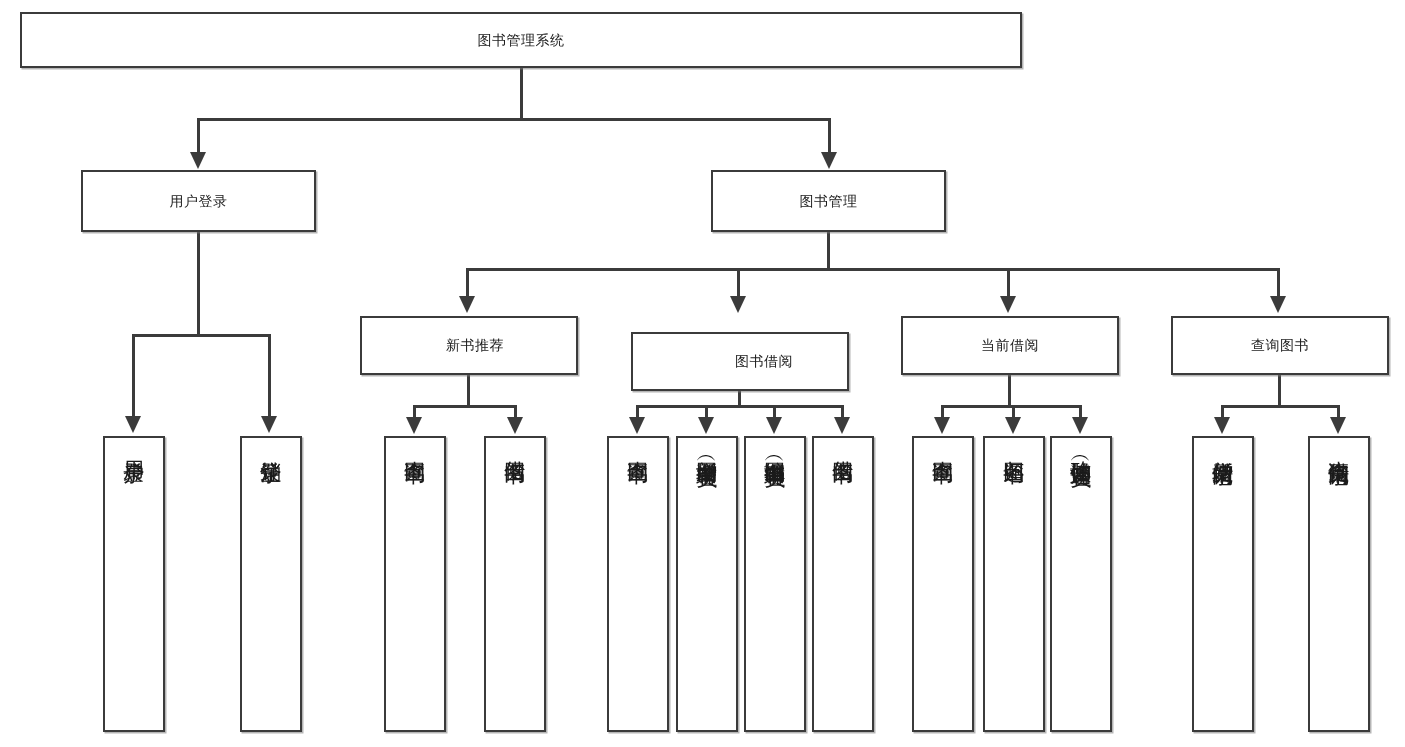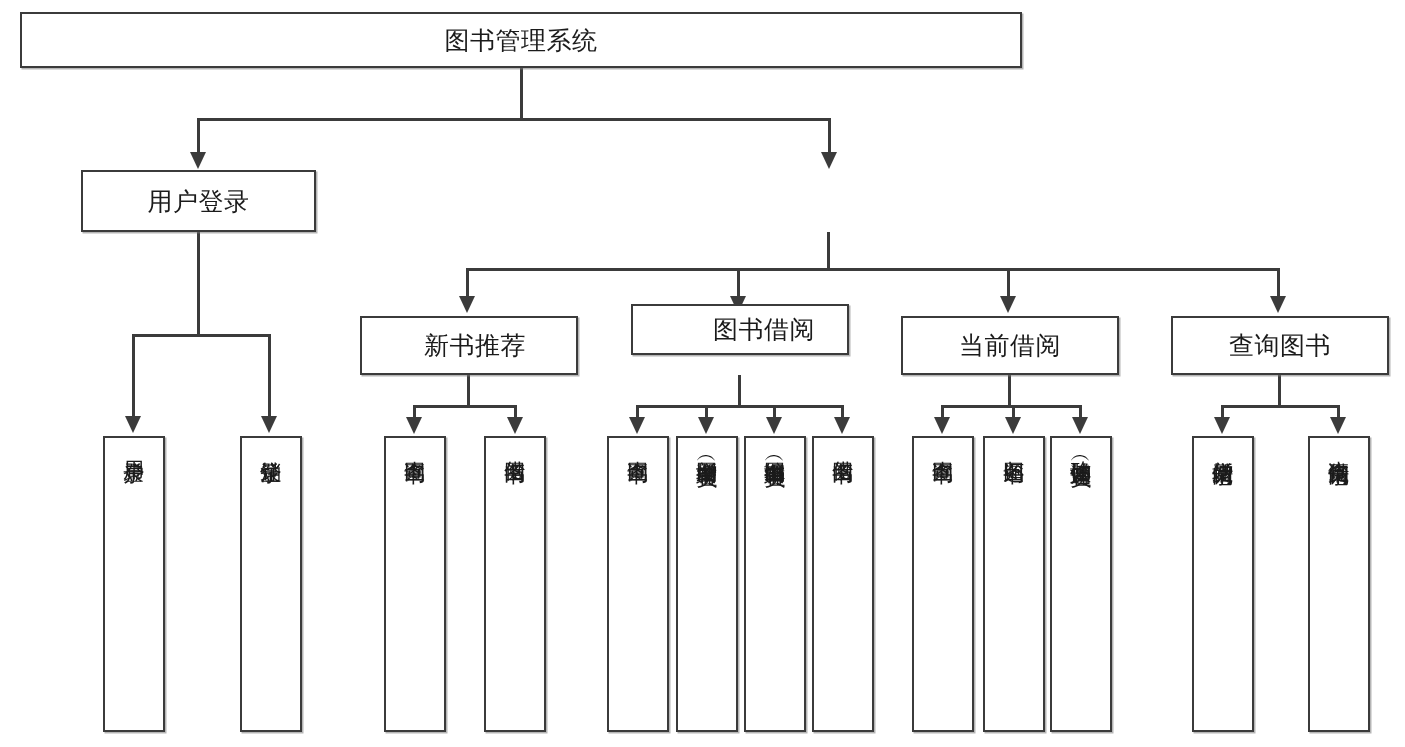--- a/index.html
+++ b/index.html
@@ -23,21 +23,21 @@
     position: absolute;
     box-sizing: border-box;
     border: 2px solid #3b3b3b;
     background: #ffffff;
     display: flex;
     align-items: center;
     justify-content: center;
     box-shadow: 1.5px 1.5px 0 rgba(120,120,120,0.55);
   }
   .node .label {
-    font-size: 25px;
+    font-size: 14px;
     line-height: 1.15;
     color: #1b1b1b;
     letter-spacing: 0.5px;
     white-space: nowrap;
   }
   
   .node.horizontal .label {
     writing-mode: horizontal-tb;
   }
   
@@ -142,25 +142,28 @@
   <div class="conn v" style="left:1337px; top:405px; height:14px;"></div>
   <div class="arrow" style="left:1330px; top:417px;"></div>
 
   <div class="node horizontal" style="left:20px; top:12px; width:1002px; height:56px;">
     <span class="label">图书管理系统</span>
   </div>
 
   <div class="node horizontal" style="left:81px; top:170px; width:235px; height:62px;">
     <span class="label">用户登录</span>
   </div>
+  <div class="node horizontal" style="left:711px; top:170px; width:235px; height:62px;">
+    <span class="label">图书管理</span>
+  </div>
 
   <div class="node horizontal" style="left:360px; top:316px; width:218px; height:59px;padding-left:12px;">
     <span class="label">新书推荐</span>
   </div>
-  <div class="node horizontal" style="left:631px; top:304px; width:218px; height:51px;padding-left:48px;">
+  <div class="node horizontal" style="left:631px; top:332px; width:218px; height:59px;padding-left:48px;">
     <span class="label">图书借阅</span>
   </div>
   <div class="node horizontal" style="left:901px; top:316px; width:218px; height:59px;">
     <span class="label">当前借阅</span>
   </div>
   <div class="node horizontal" style="left:1171px; top:316px; width:218px; height:59px;">
     <span class="label">查询图书</span>
   </div>
 
   <div class="node vertical" style="left:103px; top:436px; width:62px; height:296px;">

